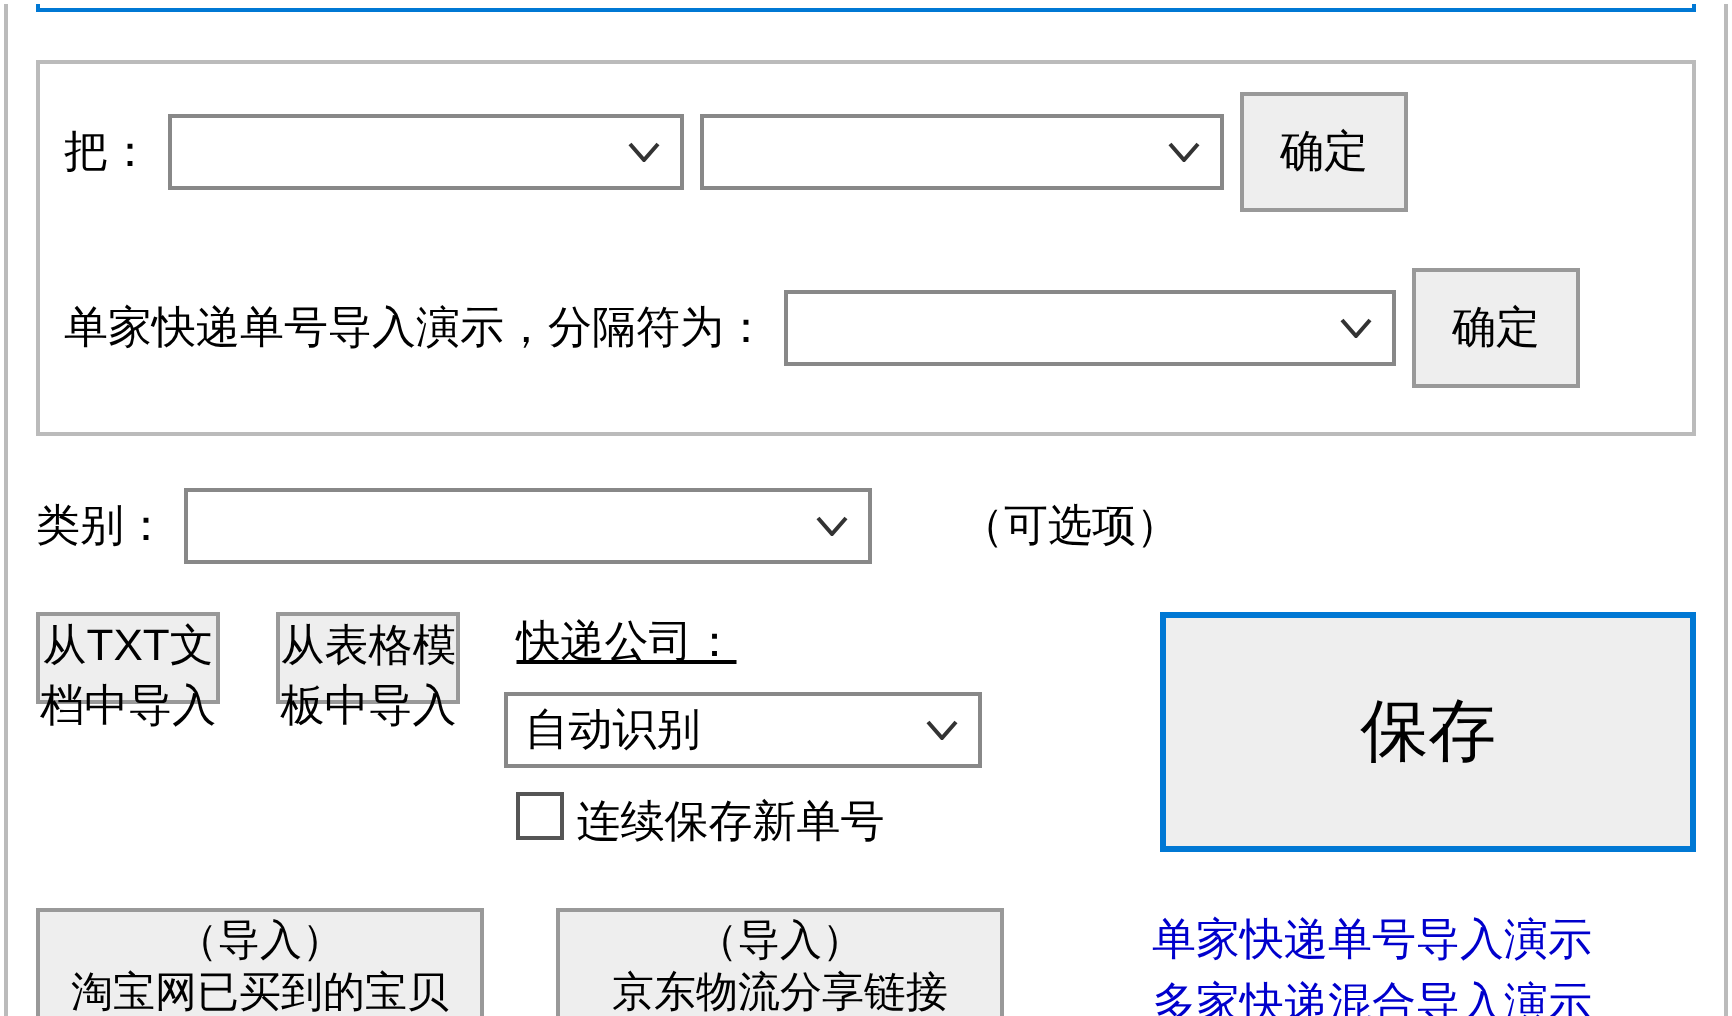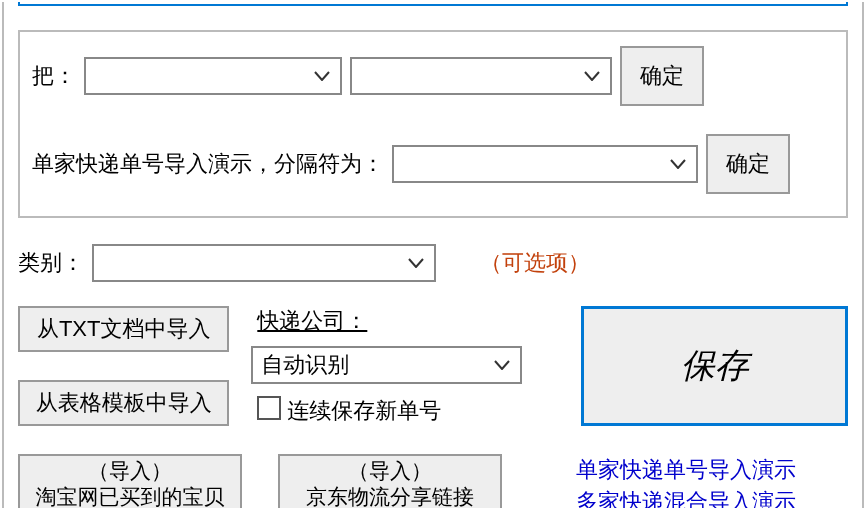--- a/index.html
+++ b/index.html
@@ -65,43 +65,43 @@
       cursor: pointer;
     }
     .cat-row {
       margin-top: 26px;
       display: flex;
       align-items: center;
       gap: 8px;
     }
     .combo.cat { width: 344px; }
     .manage { margin-left: 58px; }
-    .optional { margin-left: 36px; color: #c2410c; }
+    .optional { margin-left: 36px; color: #000000; }
     .import-area {
       margin-top: 24px;
       display: flex;
       gap: 22px;
     }
     .import-col-left {
       display: flex;
-      flex-direction: column;
+      flex-direction: row;
       gap: 28px;
       width: 214px;
     }
     .btn-import {
       background: #eee;
       border: 2px solid #999;
       height: 46px;
       font-size: 22px;
       cursor: pointer;
       width: 100%;
     }
     .courier-col { width: 256px; }
     .courier-label { margin-bottom: 10px; margin-left: 6px; text-decoration: underline; }
-    .combo.courier { width: 271px; height: 38px; }
+    .combo.courier { width: 239px; height: 38px; }
     .chk-row {
       margin-top: 12px;
       display: flex;
       align-items: flex-start;
       gap: 6px;
       margin-left: 6px;
     }
     .chk {
       width: 24px; height: 24px;
       border: 2px solid #555;
@@ -109,21 +109,20 @@
       cursor: pointer;
     }
     .save-btn {
       width: 270px;
       height: 120px;
       background: #eee;
       border: 3px solid #0078d4;
       font-size: 34px;
       cursor: pointer;
       margin-left: 52px;
-      font-style: italic;
     }
     .bottom-row {
       margin-top: 28px;
       display: flex;
       gap: 36px;
       align-items: flex-start;
     }
     .btn-two-line {
       background: #eee;
       border: 2px solid #999;

